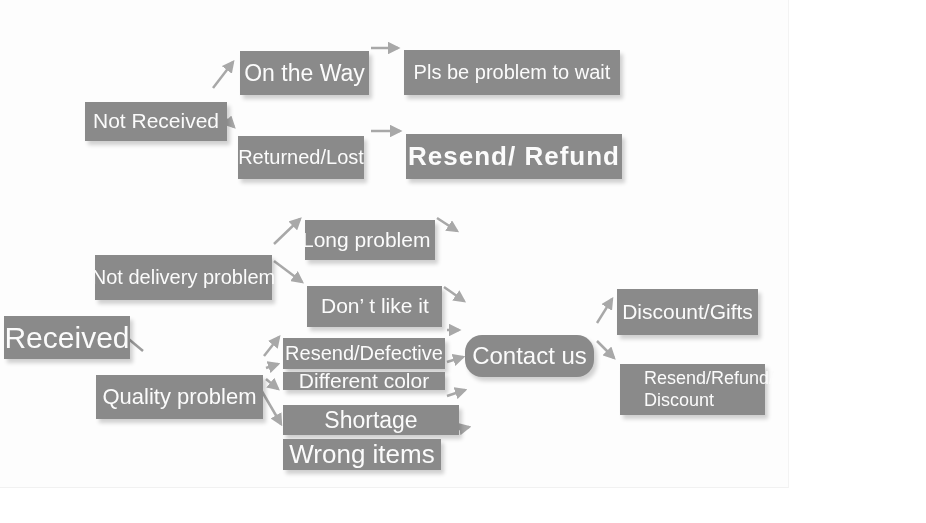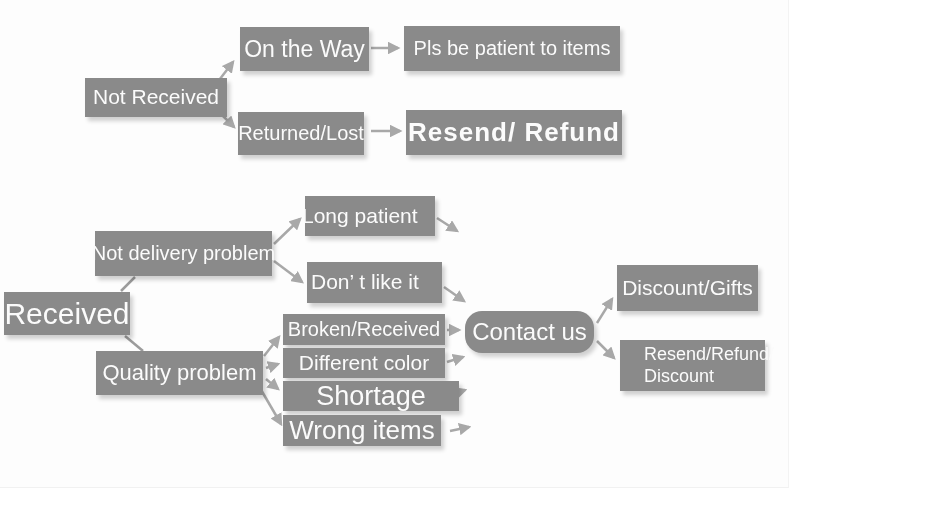--- a/index.html
+++ b/index.html
@@ -29,38 +29,39 @@
   .node {
     position: absolute;
     background: var(--box-color, #8a8a8a);
     color: var(--text-color, #fbfbfb);
     display: flex;
     align-items: center;
     justify-content: center;
     white-space: nowrap;
     box-shadow: 3px 4px 4px rgba(0,0,0,0.18);
     line-height: 1.05;
+    margin-top: 24px;
   }
   .node .lbl { display: block; }
 
   
   .n-not-received    { left: 85px;  top: 78px;  width: 142px; height: 39px; font-size: 21px; }
   .n-on-the-way      { left: 240px; top: 27px;  width: 129px; height: 44px; font-size: 23px; }
   .n-pls-wait        { left: 404px; top: 26px;  width: 216px; height: 45px; font-size: 20px; }
   .n-returned-lost   { left: 238px; top: 112px; width: 126px; height: 43px; font-size: 20px; }
   .n-resend-refund   { left: 406px; top: 110px; width: 216px; height: 45px; font-size: 26px; font-weight: 600; letter-spacing: 1px; }
   .n-not-quality     { left: 95px;  top: 231px; width: 177px; height: 45px; font-size: 20px; }
   .n-received        { left: 4px;   top: 292px; width: 126px; height: 43px; font-size: 30px; }
   .n-quality         { left: 96px;  top: 351px; width: 167px; height: 44px; font-size: 22px; }
   .n-long-delivery   { left: 305px; top: 196px; width: 130px; height: 40px; font-size: 21px; justify-content: flex-start; overflow: hidden; }
   .n-long-delivery .lbl { margin-left: -3px; }
-  .n-dont-like       { left: 307px; top: 262px; width: 135px; height: 41px; font-size: 21px; justify-content: flex-start; padding-left: 4px; }
+  .n-dont-like       { left: 307px; top: 262px; width: 135px; height: 41px; font-size: 21px; justify-content: flex-start; padding-left: 14px; }
   .n-broken          { left: 283px; top: 314px; width: 162px; height: 31px; font-size: 20px; }
-  .n-different-color { left: 283px; top: 348px; width: 162px; height: 30px; font-size: 21px; }
-  .n-shortage        { left: 283px; top: 381px; width: 176px; height: 30px; font-size: 27px; }
+  .n-different-color { left: 283px; top: 348px; width: 162px; height: 18px; font-size: 21px; }
+  .n-shortage        { left: 283px; top: 381px; width: 176px; height: 30px; font-size: 23px; }
   .n-wrong-items     { left: 283px; top: 415px; width: 158px; height: 31px; font-size: 26px; }
   .n-contact-us      { left: 465px; top: 311px; width: 129px; height: 42px; font-size: 24px; border-radius: 17px; }
   .n-discount-gifts  { left: 617px; top: 265px; width: 141px; height: 46px; font-size: 21px; }
   .n-rrd             { left: 620px; top: 340px; width: 145px; height: 51px; font-size: 18px; justify-content: flex-start; padding-left: 24px; }
   .n-rrd .multiline  { line-height: 1.2; text-align: left; white-space: nowrap; }
 </style>
 </head>
 <body>
 
 <div class="stage">
@@ -97,45 +98,45 @@
     </g>
   </svg>
 
   <div class="node n-not-received">
     <span class="lbl">Not Received</span>
   </div>
   <div class="node n-on-the-way">
     <span class="lbl">On the Way</span>
   </div>
   <div class="node n-pls-wait">
-    <span class="lbl">Pls be patient to items</span>
+    <span class="lbl">Pls be problem to wait</span>
   </div>
   <div class="node n-returned-lost">
     <span class="lbl">Returned/Lost</span>
   </div>
   <div class="node n-resend-refund">
     <span class="lbl">Resend/ Refund</span>
   </div>
   <div class="node n-not-quality">
     <span class="lbl">Not delivery problem</span>
   </div>
   <div class="node n-received">
     <span class="lbl">Received</span>
   </div>
   <div class="node n-quality">
     <span class="lbl">Quality problem</span>
   </div>
   <div class="node n-long-delivery">
-    <span class="lbl">Long patient</span>
+    <span class="lbl">Long problem</span>
   </div>
   <div class="node n-dont-like">
     <span class="lbl">Don’ t like it</span>
   </div>
   <div class="node n-broken">
-    <span class="lbl">Broken/Received</span>
+    <span class="lbl">Resend/Defective</span>
   </div>
   <div class="node n-different-color">
     <span class="lbl">Different color</span>
   </div>
   <div class="node n-shortage">
     <span class="lbl">Shortage</span>
   </div>
   <div class="node n-wrong-items">
     <span class="lbl">Wrong items</span>
   </div>

